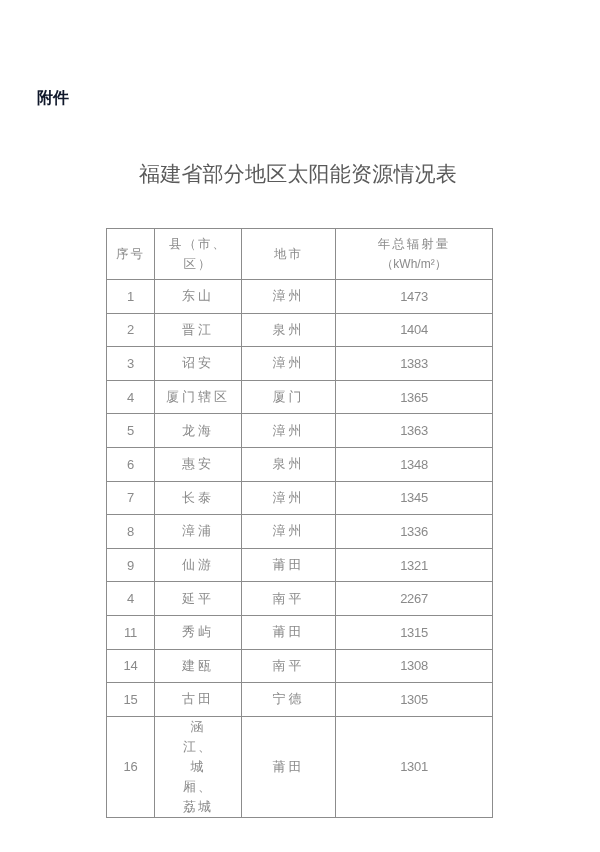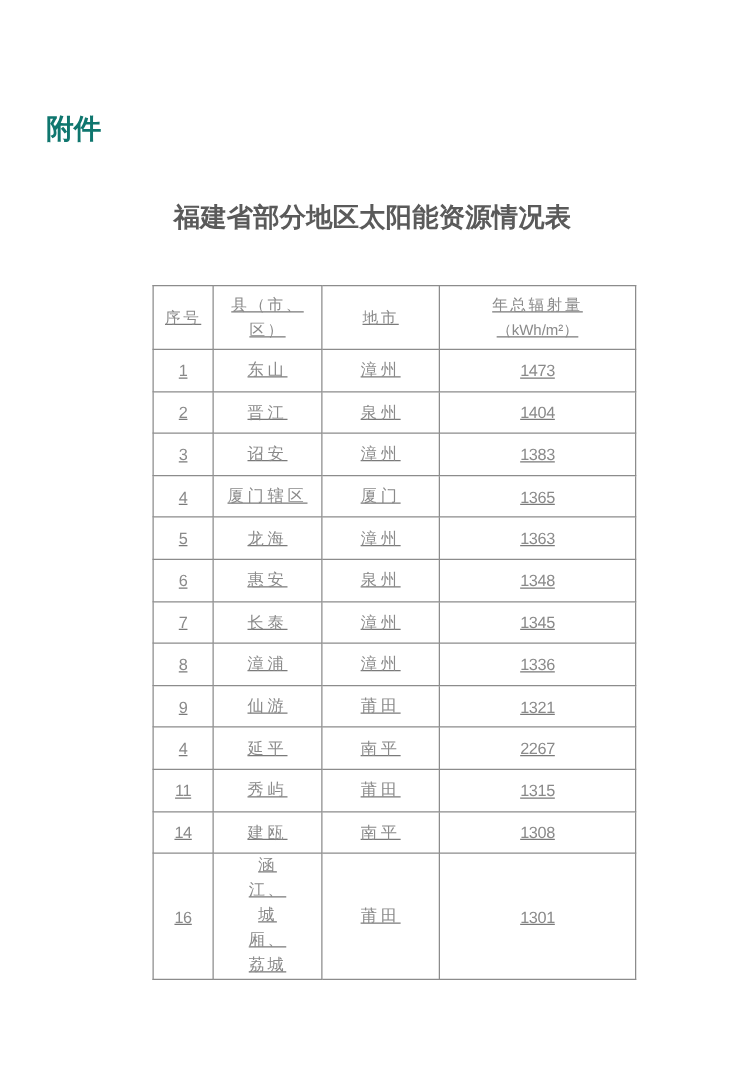--- a/index.html
+++ b/index.html
@@ -12,44 +12,43 @@
       height: 852px;
       position: relative;
       overflow: hidden;
       font-family: "DejaVu Sans", "Liberation Sans", sans-serif;
       color: #7a7a7a;
     }
     .attachment-label {
       position: absolute;
       left: 37px;
       top: 88px;
-      font-size: 22px;
+      font-size: 16px;
       font-weight: bold;
-      color: #0f766e;
+      color: #0f172a;
       letter-spacing: 0px;
     }
     .doc-title {
       position: absolute;
       left: 0;
       width: 596px;
       top: 160px;
       text-align: center;
       font-size: 21px;
-      font-weight: bold;
+      font-weight: normal;
       color: #5a5a5a;
       letter-spacing: 0.2px;
     }
     table.solar-table {
       position: absolute;
-      left: 122px;
+      left: 106px;
       top: 228px;
       width: 386px;
       border-collapse: collapse;
       table-layout: fixed;
-      text-decoration: underline;
     }
     table.solar-table th,
     table.solar-table td {
       border: 1.4px solid #8c8c8c;
       text-align: center;
       vertical-align: middle;
       padding: 0;
       font-weight: normal;
       color: #8a8a8a;
       font-size: 13px;
@@ -183,20 +182,26 @@
       <td class="county">秀屿</td>
       <td class="city">莆田</td>
       <td class="val">1315</td>
     </tr>
     <tr>
       <td class="num">14</td>
       <td class="county">建瓯</td>
       <td class="city">南平</td>
       <td class="val">1308</td>
     </tr>
+    <tr>
+      <td class="num">15</td>
+      <td class="county">古田</td>
+      <td class="city">宁德</td>
+      <td class="val">1305</td>
+    </tr>
     <tr class="multi">
       <td class="num">16</td>
       <td class="county wrap">涵江、城厢、荔城</td>
       <td class="city">莆田</td>
       <td class="val">1301</td>
     </tr>
   </tbody>
 </table>
 
 </body></html>

